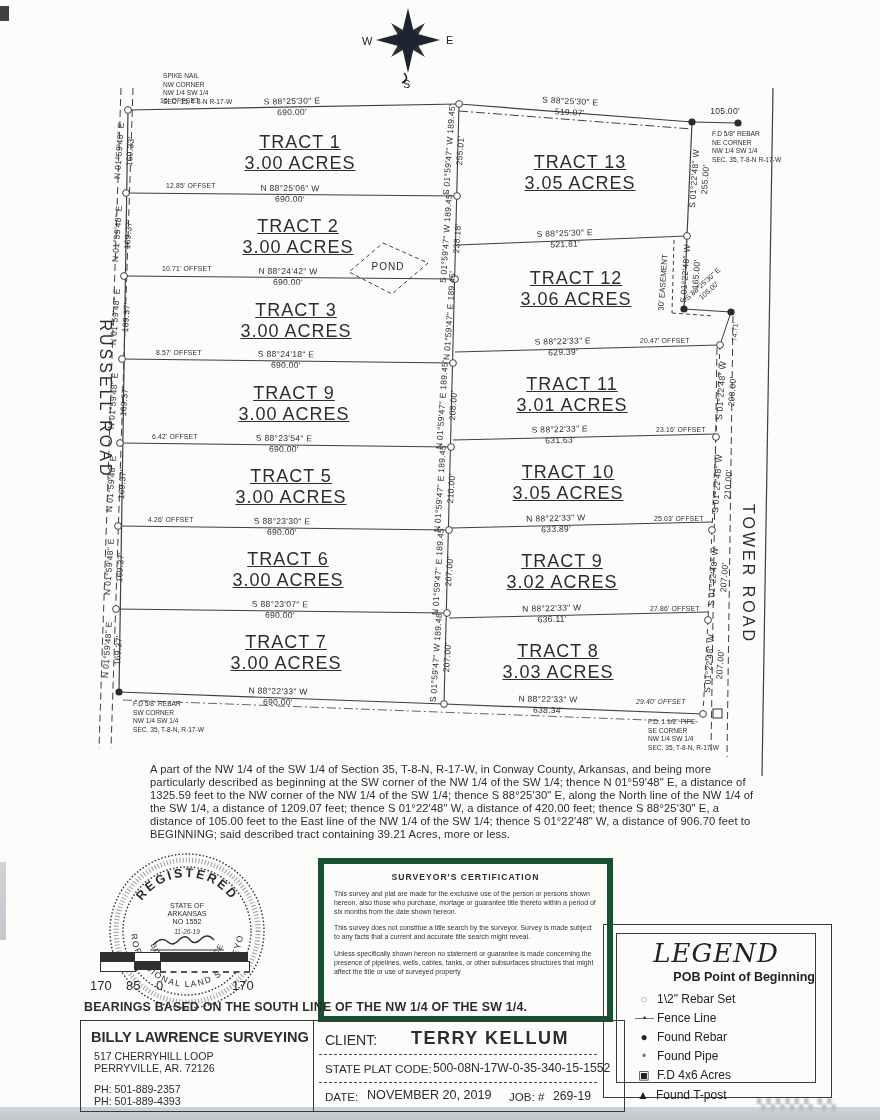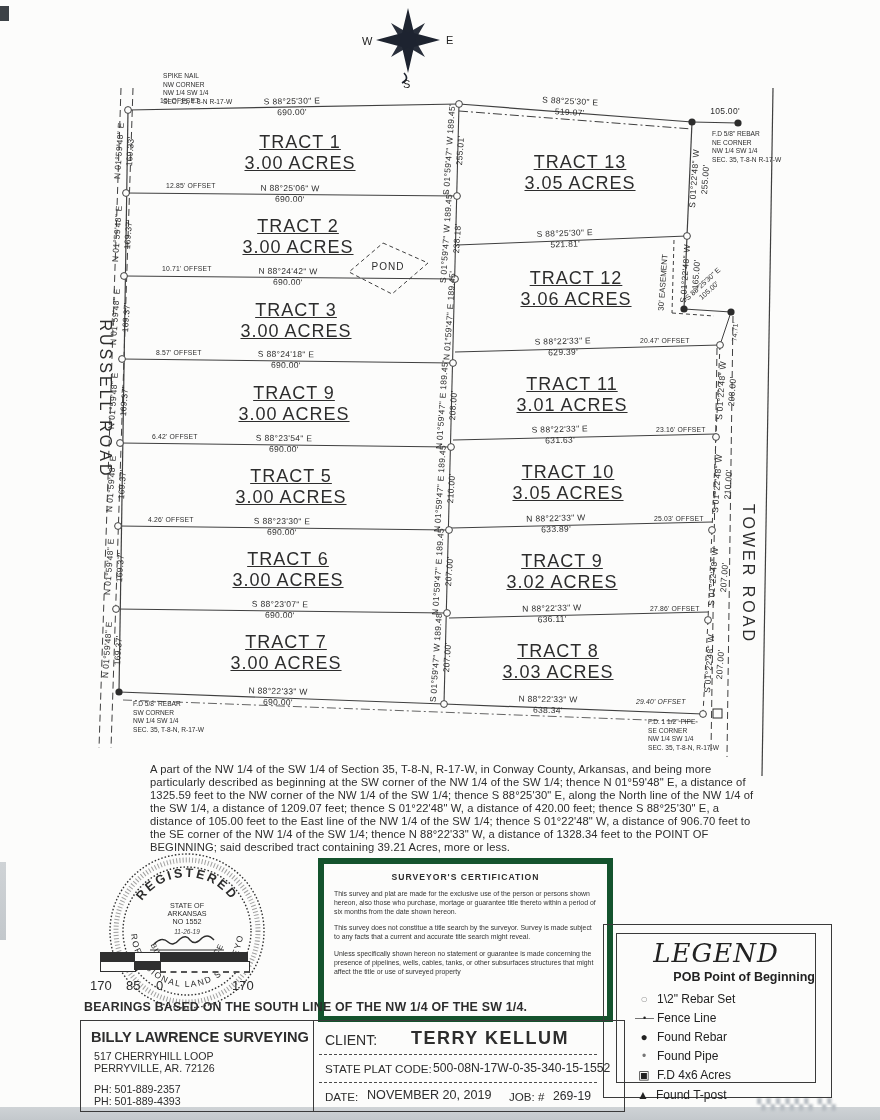--- a/index.html
+++ b/index.html
@@ -376,21 +376,20 @@
   <div class="pl off" style="left:654px;top:515px;">25.03' OFFSET</div>
   <div class="pl off" style="left:650px;top:605px;">27.86' OFFSET</div>
   <div class="pl off" style="left:636px;top:698px;font-style:italic;">29.40' OFFSET</div>
 
   <div class="pl" style="left:150px;top:763px;width:640px;">
     <div class="desc">A part of the NW 1/4 of the SW 1/4 of Section 35, T-8-N, R-17-W, in Conway County, Arkansas, and being more</div>
     <div class="desc">particularly described as beginning at the SW corner of the NW 1/4 of the SW 1/4; thence N 01°59'48" E, a distance of</div>
     <div class="desc">1325.59 feet to the NW corner of the NW 1/4 of the SW 1/4; thence S 88°25'30" E, along the North line of the NW 1/4 of</div>
     <div class="desc">the SW 1/4, a distance of 1209.07 feet; thence S 01°22'48" W, a distance of 420.00 feet; thence S 88°25'30" E, a</div>
     <div class="desc">distance of 105.00 feet to the East line of the NW 1/4 of the SW 1/4; thence S 01°22'48" W, a distance of 906.70 feet to</div>
-    <div class="desc">the SE corner of the NW 1/4 of the SW 1/4; thence N 88°22'33" W, a distance of 1328.34 feet to the POINT OF</div>
     <div class="desc">BEGINNING; said described tract containing 39.21 Acres, more or less.</div>
   </div>
 
   <svg width="190" height="175" style="position:absolute;left:92px;top:846px;" fill="none" stroke="#2f2f2f">
     <circle cx="95" cy="85" r="77" stroke-dasharray="1.5,2" stroke-width="1.4"></circle>
     <circle cx="95" cy="85" r="71" stroke-dasharray="1,2.2" stroke-width="5" opacity="0.45"></circle>
     <circle cx="95" cy="85" r="64" stroke-dasharray="1.5,2" stroke-width="1.4"></circle>
     <defs>
       <path id="arcTop" d="M41,85 A54,54 0 0 1 149,85"></path>
       <path id="arcBot" d="M39,85 A56,56 0 0 0 151,85"></path>

